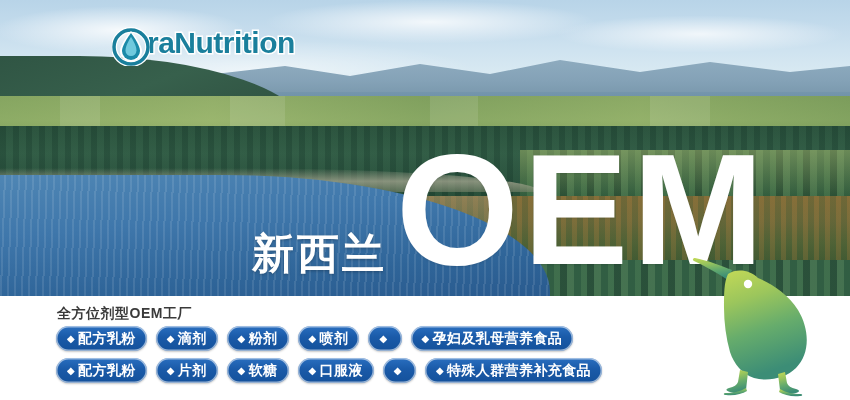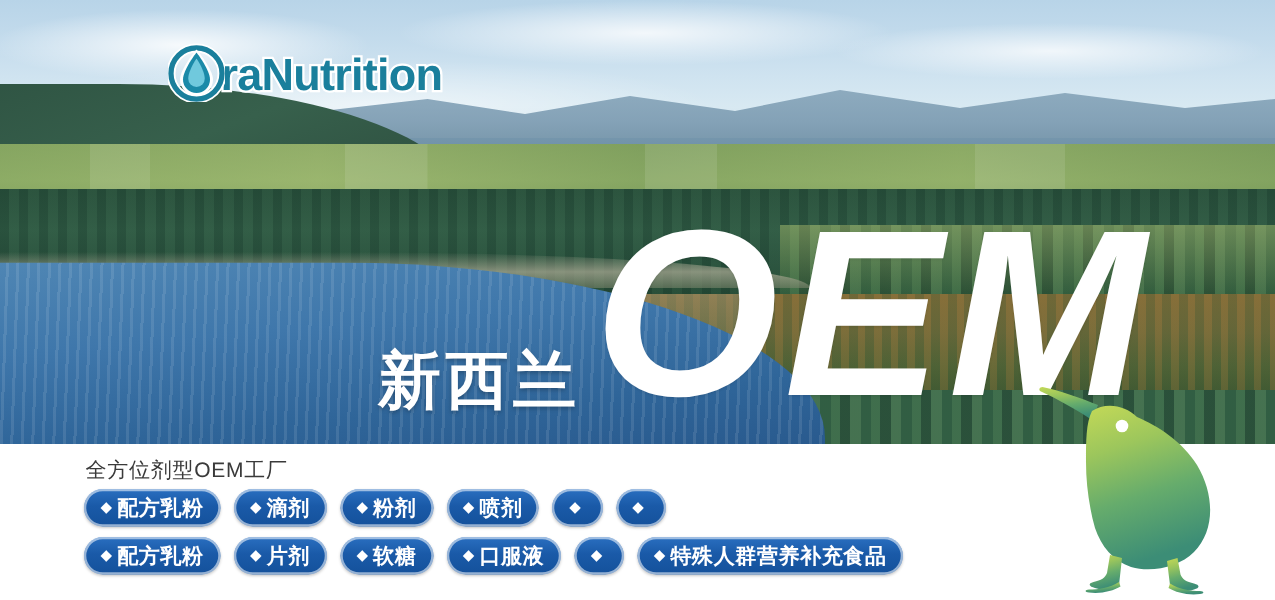--- a/index.html
+++ b/index.html
@@ -121,41 +121,40 @@
     position:absolute;
     left:396px; top:130px;
     font-size:158px;
     line-height:158px;
     font-weight:bold;
     color:#ffffff;
     letter-spacing:4px;
     font-family:"Liberation Sans","DejaVu Sans",sans-serif;
     white-space:nowrap;
     text-shadow:0 1px 2px rgba(0,0,0,.10);
-    font-style:italic;
   }
   .nz {
     position:absolute;
     left:240px; top:233px;
     font-size:42px;
     line-height:42px;
     font-weight:bold;
     color:#ffffff;
     letter-spacing:3px;
     white-space:nowrap;
     text-shadow:0 1px 3px rgba(0,0,0,.25);
     margin-left:12px;
   }
 
   
   .logo {
     position:absolute;
     left:112px; top:26px;
     display:flex;
-    align-items:flex-end;
+    align-items:flex-start;
     height:42px;
   }
   .logo-mark { width:38px; height:40px; position:relative; flex:0 0 auto; }
   .logo-text {
     font-size:30px;
     font-weight:bold;
     color:#1a7f9c;
     letter-spacing:-.5px;
     margin-left:-3px;
     -webkit-text-stroke:3px #ffffff;
@@ -166,21 +165,21 @@
   .panel {
     position:absolute;
     left:0; top:296px;
     width:850px; height:104px;
     background:#ffffff;
   }
   .panel-title {
     position:absolute;
     left:57px; top:9px;
     font-size:14px;
-    font-weight:normal;
+    font-weight:bold;
     color:#3a3a3a;
     letter-spacing:.5px;
     white-space:nowrap;
   }
   .tag-row {
     position:absolute;
     left:56px;
     display:flex;
     gap:9px;
     align-items:center;
@@ -315,20 +314,21 @@
       </span>
       <span class="tag">
         <span class="dia">◆</span>
         <span>喷剂</span>
       </span>
       <span class="tag">
         <span class="dia">◆</span>
       </span>
       <span class="tag">
         <span class="dia">◆</span>
+        <span>孕妇及乳母营养食品</span>
       </span>
     </div>
 
     <div class="tag-row row2">
       <span class="tag">
         <span class="dia">◆</span>
         <span>配方乳粉</span>
       </span>
       <span class="tag">
         <span class="dia">◆</span>

